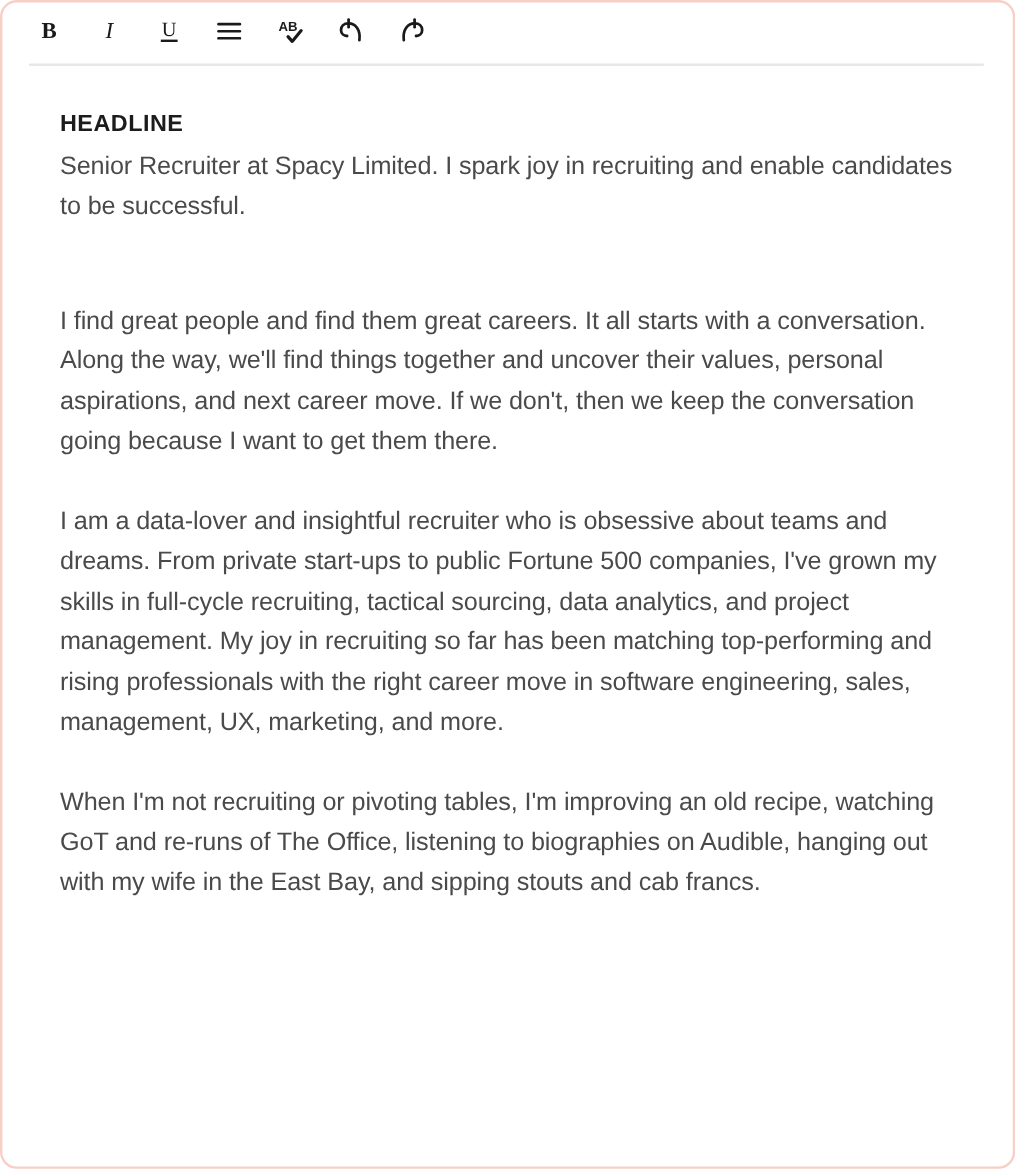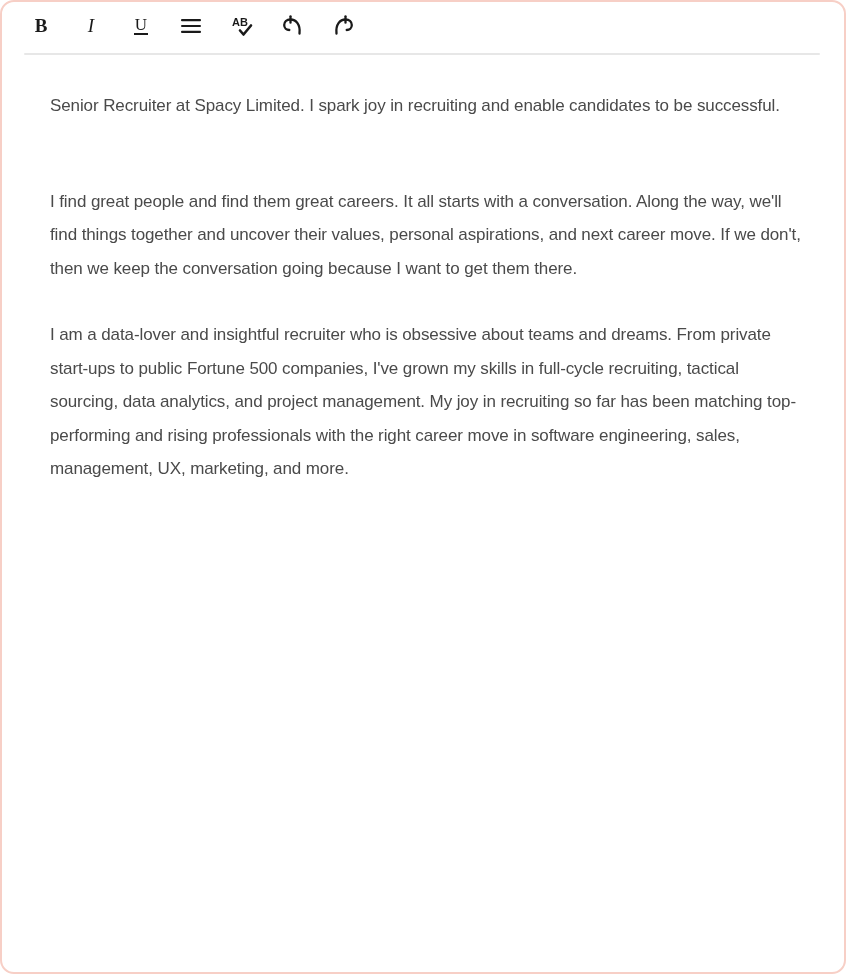--- a/index.html
+++ b/index.html
@@ -65,21 +65,21 @@
   .section-label {
     font-size: 19.5px;
     font-weight: 700;
     letter-spacing: 0.02em;
     color: #1c1c1c;
     margin: 0 0 3px 0;
     line-height: 1.52;
   }
 
   .para {
-    font-size: 17px;
+    font-size: 21px;
     line-height: 33.5px;
     color: #4a4a4a;
     margin: 0;
     max-width: 760px;
     letter-spacing: -0.1px;
   }
   .gap-md { height: 31px; }
   .gap-lg { height: 33px; }
 </style>
 </head>
@@ -152,32 +152,34 @@
         </svg>
       </span>
     </button>
 
   </div>
 
   <div class="toolbar-divider"></div>
 
   <div class="doc-body">
 
+    <div class="section-label">HEADLINE</div>
 
     <p class="para">Senior Recruiter at Spacy Limited. I spark joy in recruiting and enable candidates to be successful.</p>
 
     <div class="gap-md"></div>
 
 
     <div class="gap-md"></div>
 
     <p class="para">I find great people and find them great careers. It all starts with a conversation. Along the way, we'll find things together and uncover their values, personal aspirations, and next career move. If we don't, then we keep the conversation going because I want to get them there.</p>
 
     <div class="gap-lg"></div>
 
     <p class="para">I am a data-lover and insightful recruiter who is obsessive about teams and dreams. From private start-ups to public Fortune 500 companies, I've grown my skills in full-cycle recruiting, tactical sourcing, data analytics, and project management. My joy in recruiting so far has been matching top-performing and rising professionals with the right career move in software engineering, sales, management, UX, marketing, and more.</p>
 
     <div class="gap-lg"></div>
 
+    <p class="para">When I'm not recruiting or pivoting tables, I'm improving an old recipe, watching GoT and re-runs of The Office, listening to biographies on Audible, hanging out with my wife in the East Bay, and sipping stouts and cab francs.</p>
 
   </div>
 
 </div>
 
 </body></html>

